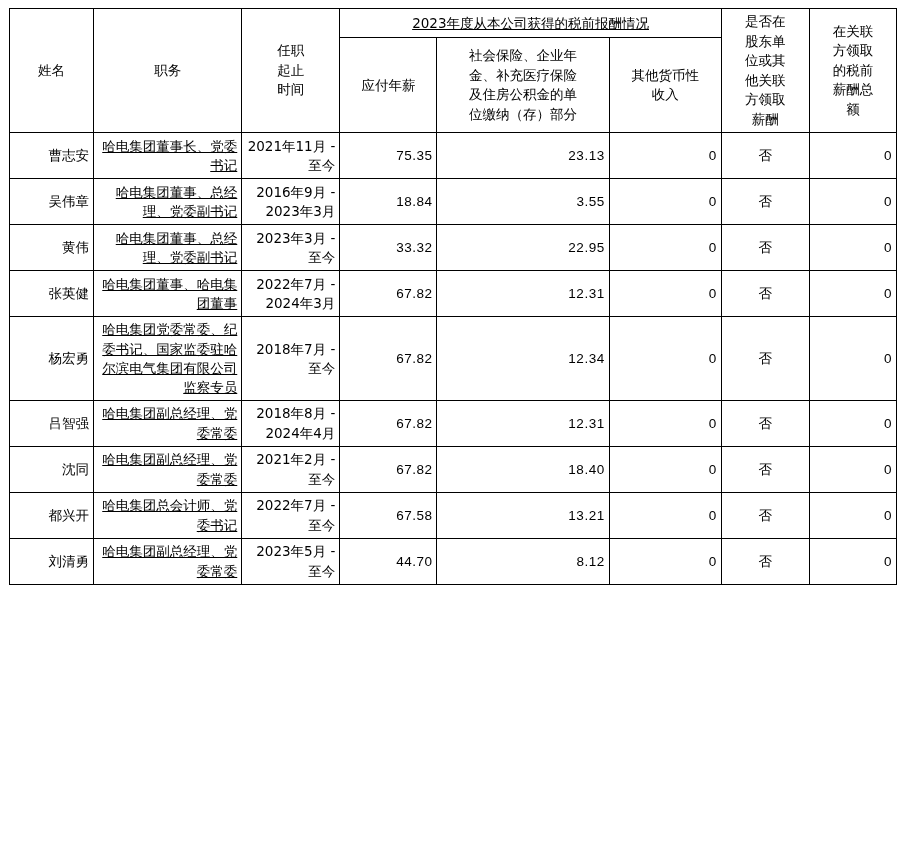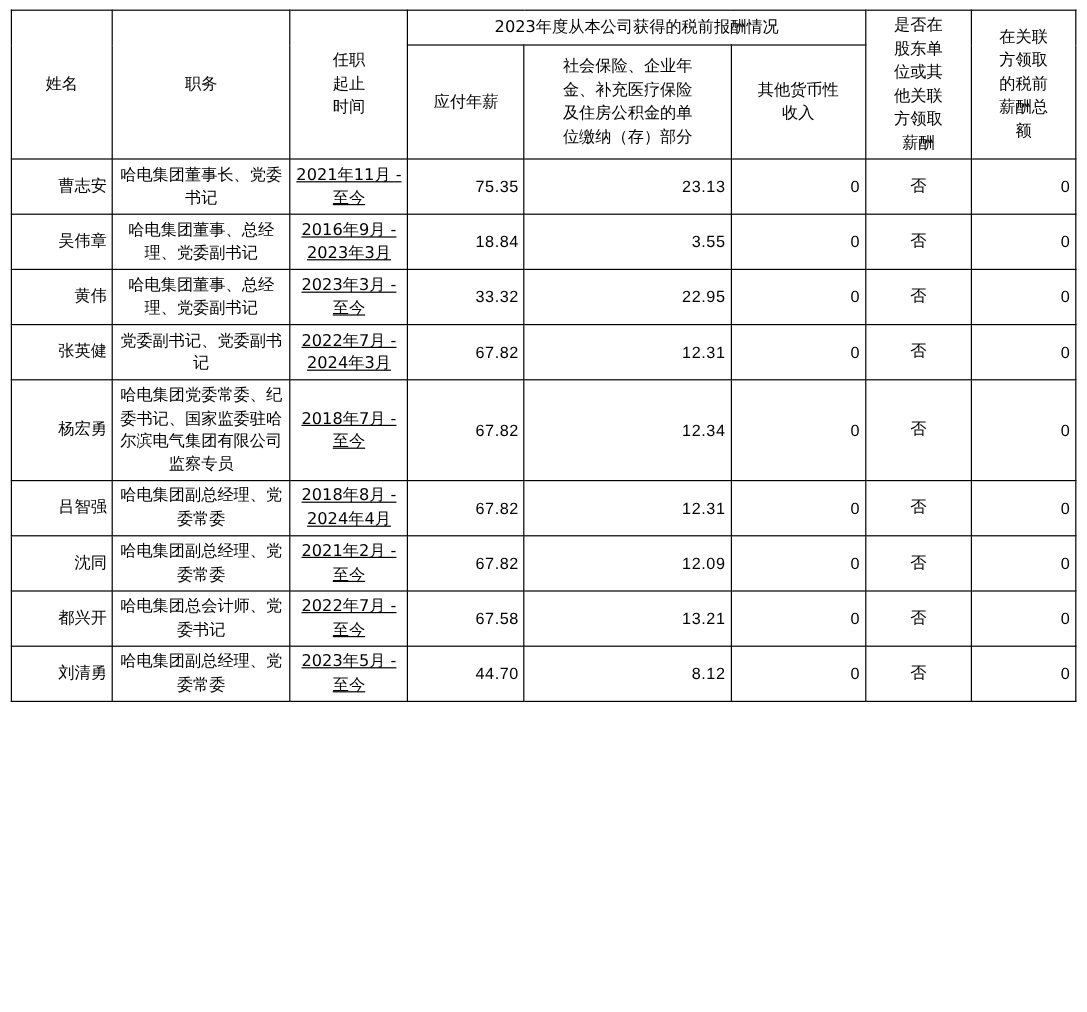--- a/index.html
+++ b/index.html
@@ -38,36 +38,37 @@
   }
   
   th.h {
     font-weight: normal;
     text-align: center;
   }
   th.group {
     text-align: center;
     font-weight: normal;
     padding: 8px 4px;
+    text-decoration: underline;
   }
   
   td.name {
     text-align: right;
     white-space: nowrap;
   }
   td.post {
-    text-align: center;
-    font-size: 13px;
-    line-height: 1.35;
-  }
-  td.period {
-    text-align: center;
+    text-align: right;
     font-size: 13px;
     line-height: 1.35;
     text-decoration: underline;
+  }
+  td.period {
+    text-align: right;
+    font-size: 13px;
+    line-height: 1.35;
   }
   td.num {
     text-align: right;
     font-family: Liberation Sans, sans-serif;
     letter-spacing: 0.5px;
     padding-right: 8px;
   }
   td.yn {
     text-align: center;
   }
@@ -153,21 +154,21 @@
         <td class="post">哈电集团董事、总经理、党委副书记</td>
         <td class="period">2023年3月 - 至今</td>
         <td class="num">33.32</td>
         <td class="num">22.95</td>
         <td class="num">0</td>
         <td class="yn">否</td>
         <td class="num">0</td>
       </tr>
       <tr class="rowtall">
         <td class="name">张英健</td>
-        <td class="post">党委副书记、党委副书记</td>
+        <td class="post">哈电集团董事、哈电集团董事</td>
         <td class="period">2022年7月 - 2024年3月</td>
         <td class="num">67.82</td>
         <td class="num">12.31</td>
         <td class="num">0</td>
         <td class="yn">否</td>
         <td class="num">0</td>
       </tr>
       <tr>
         <td class="name">杨宏勇</td>
         <td class="post">哈电集团党委常委、纪委书记、国家监委驻哈尔滨电气集团有限公司监察专员</td>
@@ -186,21 +187,21 @@
         <td class="num">12.31</td>
         <td class="num">0</td>
         <td class="yn">否</td>
         <td class="num">0</td>
       </tr>
       <tr class="rowtall">
         <td class="name">沈同</td>
         <td class="post">哈电集团副总经理、党委常委</td>
         <td class="period">2021年2月 - 至今</td>
         <td class="num">67.82</td>
-        <td class="num">12.09</td>
+        <td class="num">18.40</td>
         <td class="num">0</td>
         <td class="yn">否</td>
         <td class="num">0</td>
       </tr>
       <tr class="rowtall">
         <td class="name">都兴开</td>
         <td class="post">哈电集团总会计师、党委书记</td>
         <td class="period">2022年7月 - 至今</td>
         <td class="num">67.58</td>
         <td class="num">13.21</td>

